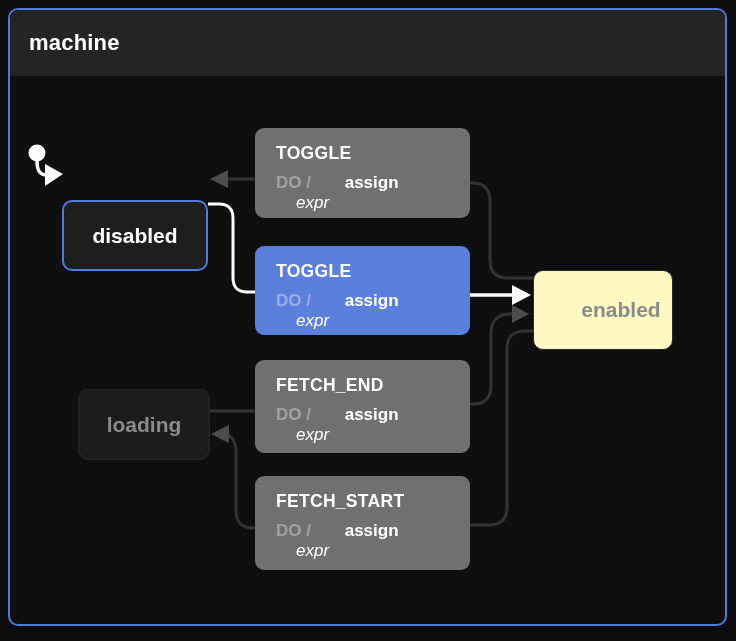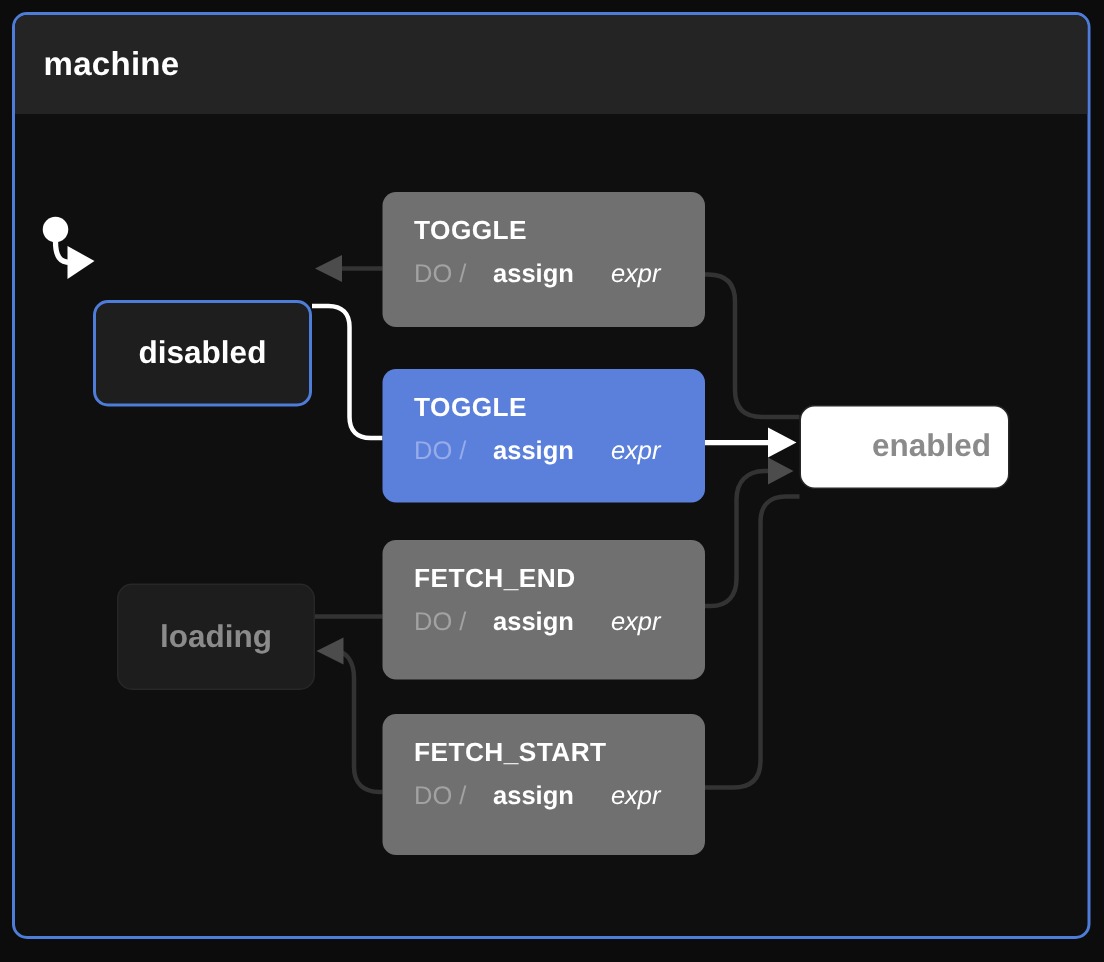--- a/index.html
+++ b/index.html
@@ -14,32 +14,32 @@
     padding:0 19px;}
   .machine-title{color:#ffffff;font-weight:700;font-size:22px;letter-spacing:.2px;}
 
   svg.edges{position:absolute;left:0;top:0;pointer-events:none;}
 
   .state-node{position:absolute;box-sizing:border-box;border-radius:10px;
     display:flex;align-items:center;justify-content:center;
     font-weight:700;font-size:21px;}
   .state-disabled{left:62px;top:152px;width:146px;height:71px;
     background:#1e1e1e;border:2.5px solid #4e7cd9;color:#ffffff;margin-top:48px;}
-  .state-enabled{left:533px;top:270px;width:140px;height:56px;
-    background:#ffffff;border:1px solid #272727;color:#8b8b8b;padding-left:36px;}
+  .state-enabled{left:533px;top:270px;width:140px;height:80px;
+    background:#fef9c3;border:1px solid #272727;color:#8b8b8b;padding-left:36px;}
   .state-loading{left:78px;top:389px;width:132px;height:71px;
     background:#1d1d1d;border:1px solid #272727;color:#8b8b8b;}
 
   .event-box{position:absolute;left:255px;width:215px;box-sizing:border-box;
     border-radius:9px;padding:15px 21px 0 21px;color:#ffffff;}
   .event-gray{background:#707070;}
   .event-blue{background:#5b80dc;}
   .event-label{font-weight:700;font-size:17.5px;letter-spacing:.3px;display:block;}
   .event-action{margin-top:9px;font-size:17px;}
-  .do-label{font-weight:400;margin-right:13px;}
+  .do-label{font-weight:700;margin-right:29px;}
   .event-gray .do-label{color:#a2a2a2;}
   .event-blue .do-label{color:#97abe9;}
   .action-name{font-weight:700;}
   .action-arg{font-style:italic;margin-left:20px;}
 
   .ev-toggle-top{top:128px;height:90px;}
   .ev-toggle-active{top:246px;height:89px;}
   .ev-fetch-end{top:360px;height:93px;}
   .ev-fetch-start{top:476px;height:94px;}
 </style>

